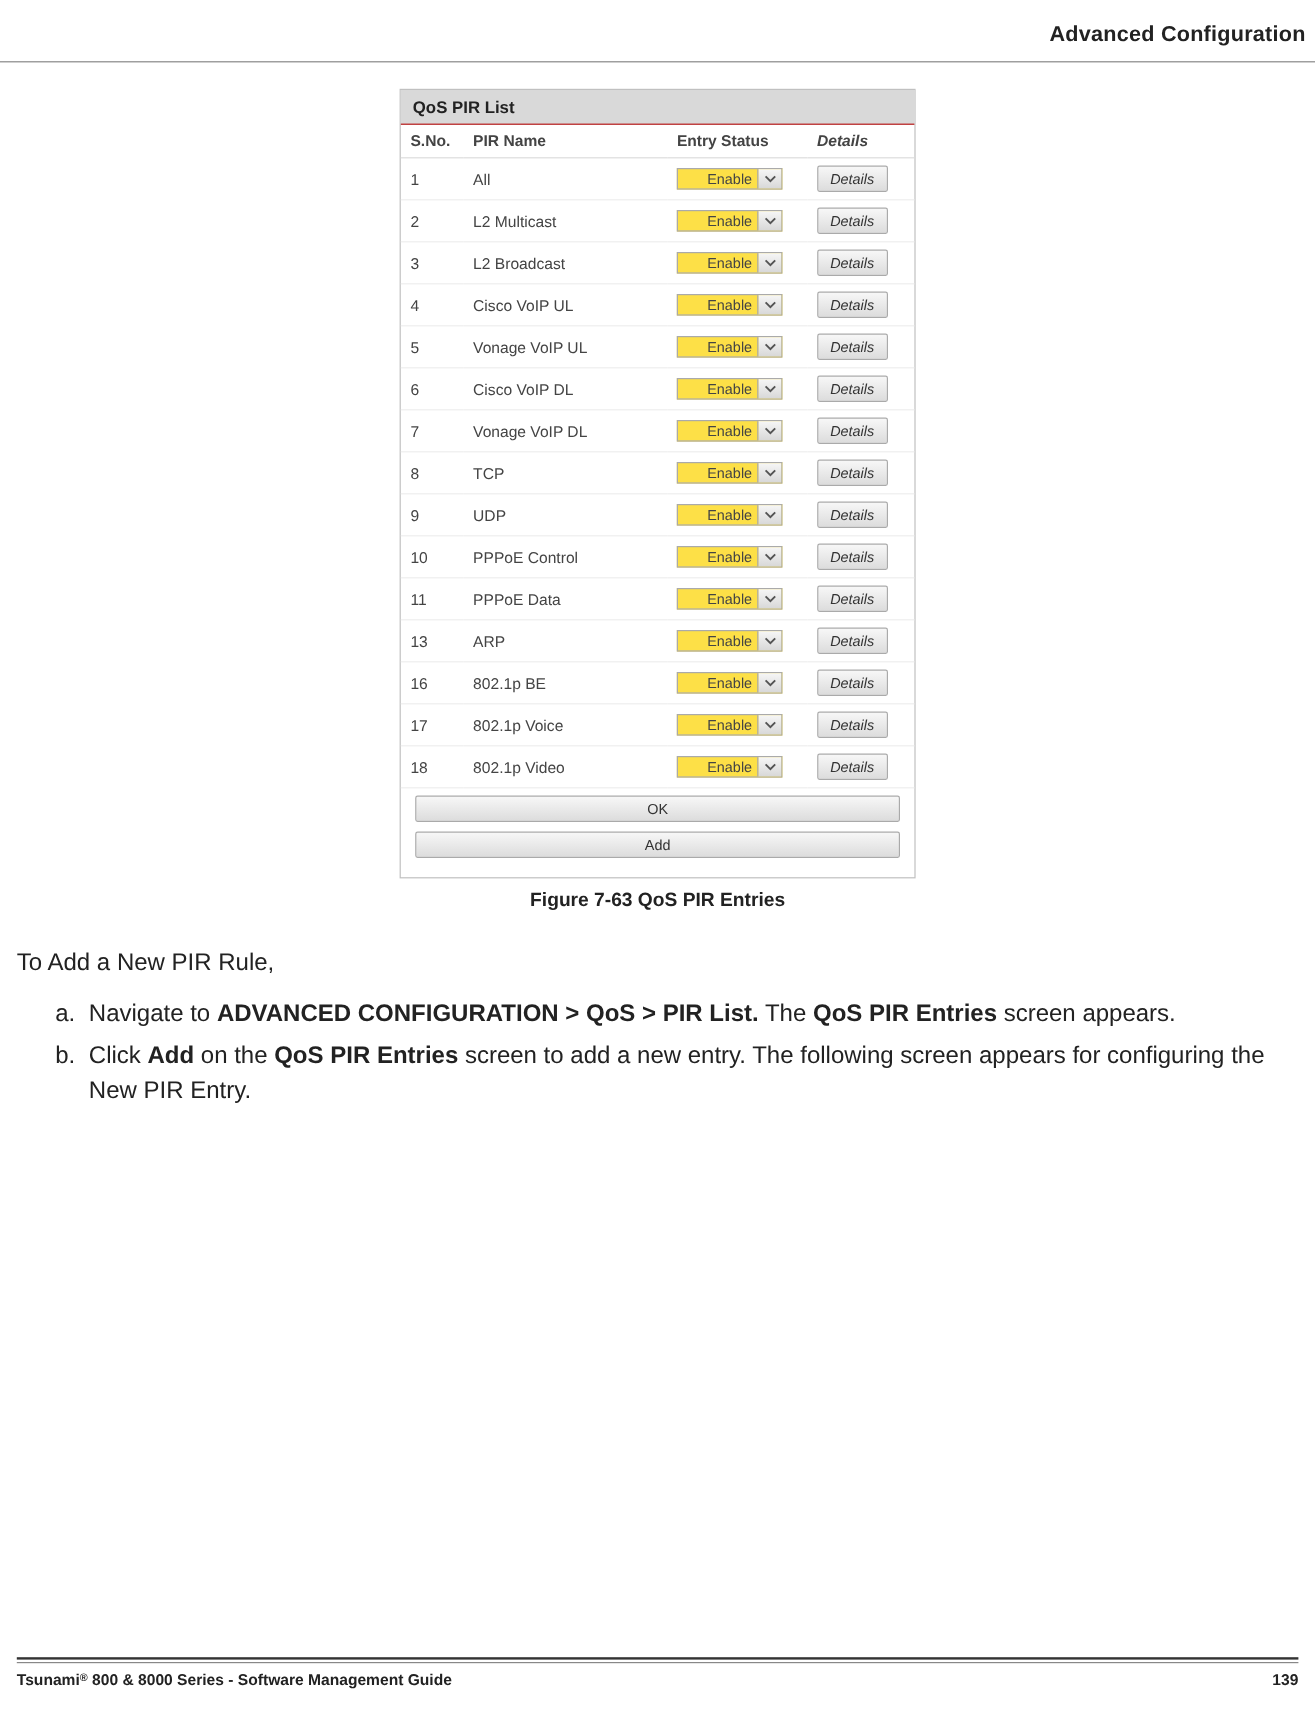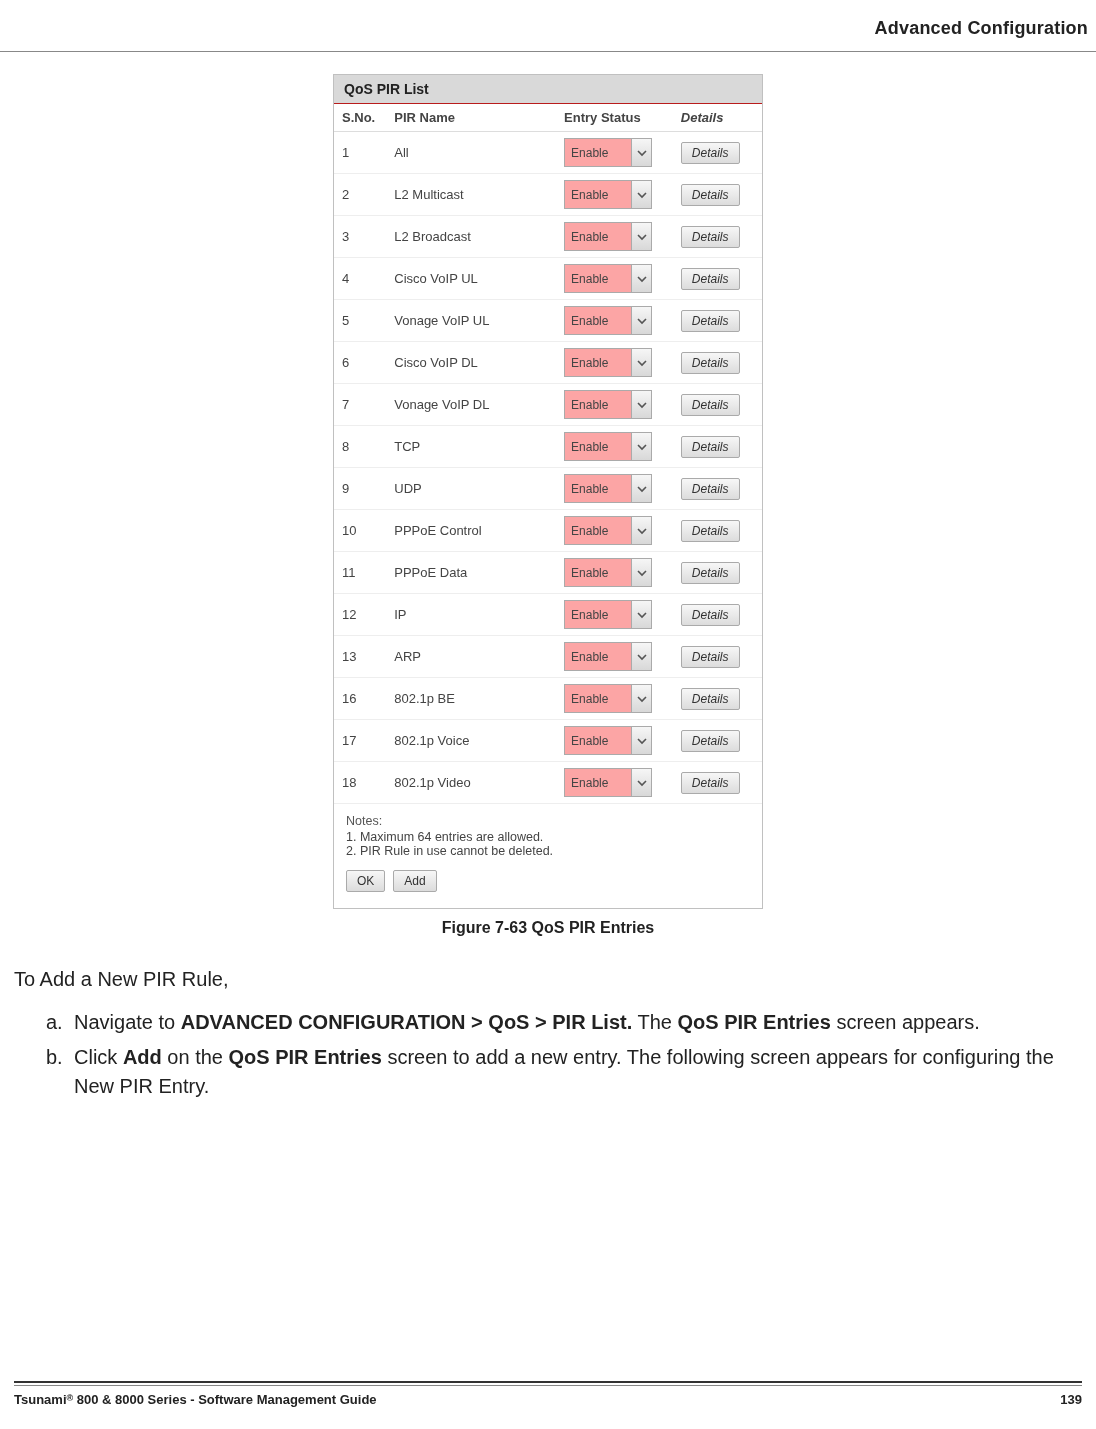--- a/index.html
+++ b/index.html
@@ -59,27 +59,28 @@
     color: #444;
   }
   .col-sno   { width: 44px; }
   .col-name  { width: 160px; }
   .col-status{ width: 110px; }
   .col-details{ width: 84px; text-align: left; font-style: italic; }
   .combo {
     display: inline-flex;
     align-items: center;
     border: 1px solid #aaa;
-    background: #fca5a5;
-    height: 29px;
+    background: #fde047;
+    height: 18px;
     width: 88px;
     font-size: 12px;
     cursor: pointer;
     position: relative;
     padding: 0 6px;
+    justify-content: center;
   }
   .combo .arrow-btn {
     position: absolute;
     right: 0; top: 0;
     width: 20px; height: 100%;
     border-left: 1px solid #aaa;
     background: linear-gradient(#f6f6f6,#d8d8d8);
     display:flex;align-items:center;justify-content:center;
   }
   .combo .arrow-btn svg { width:10px; height:10px; }
@@ -99,20 +100,21 @@
   .notes {
     padding: 10px 12px 6px 12px;
     font-size: 12.5px;
     color:#444;
   }
   .notes-heading{ color:#555; margin-bottom:2px;}
   .action-row {
     padding: 6px 12px 2px 12px;
     display:flex;
     gap:8px;
+    flex-direction:column;
   }
   .figure-caption {
     text-align:center;
     font-weight:700;
     font-size:16px;
     margin: 10px 0 28px 0;
   }
   .body-text {
     padding: 0 14px;
     font-size:20px;
@@ -309,33 +311,20 @@
             <span>Enable</span>
             <span class="arrow-btn">
               <svg viewBox="0 0 10 10">
                 <path d="M1 3 L5 7 L9 3" fill="none" stroke="#555" stroke-width="1.6"></path>
               </svg>
             </span>
           </div></div>
         <div class="col-details"><div class="btn">Details</div></div>
       </div>
       <div class="pir-row">
-        <div class="col-sno">12</div>
-        <div class="col-name">IP</div>
-        <div class="col-status"><div class="combo">
-            <span>Enable</span>
-            <span class="arrow-btn">
-              <svg viewBox="0 0 10 10">
-                <path d="M1 3 L5 7 L9 3" fill="none" stroke="#555" stroke-width="1.6"></path>
-              </svg>
-            </span>
-          </div></div>
-        <div class="col-details"><div class="btn">Details</div></div>
-      </div>
-      <div class="pir-row">
         <div class="col-sno">13</div>
         <div class="col-name">ARP</div>
         <div class="col-status"><div class="combo">
             <span>Enable</span>
             <span class="arrow-btn">
               <svg viewBox="0 0 10 10">
                 <path d="M1 3 L5 7 L9 3" fill="none" stroke="#555" stroke-width="1.6"></path>
               </svg>
             </span>
           </div></div>
@@ -375,25 +364,20 @@
             <span class="arrow-btn">
               <svg viewBox="0 0 10 10">
                 <path d="M1 3 L5 7 L9 3" fill="none" stroke="#555" stroke-width="1.6"></path>
               </svg>
             </span>
           </div></div>
         <div class="col-details"><div class="btn">Details</div></div>
       </div>
     </div>
 
-  <div class="notes">
-    <div class="notes-heading">Notes:</div>
-    <div>1. Maximum 64 entries are allowed.</div>
-    <div>2. PIR Rule in use cannot be deleted.</div>
-  </div>
 
   <div class="action-row">
     <div class="btn">OK</div>
     <div class="btn">Add</div>
   </div>
 </div>
 
 <div class="figure-caption">Figure 7-63 QoS PIR Entries</div>
 
 <div class="body-text">

